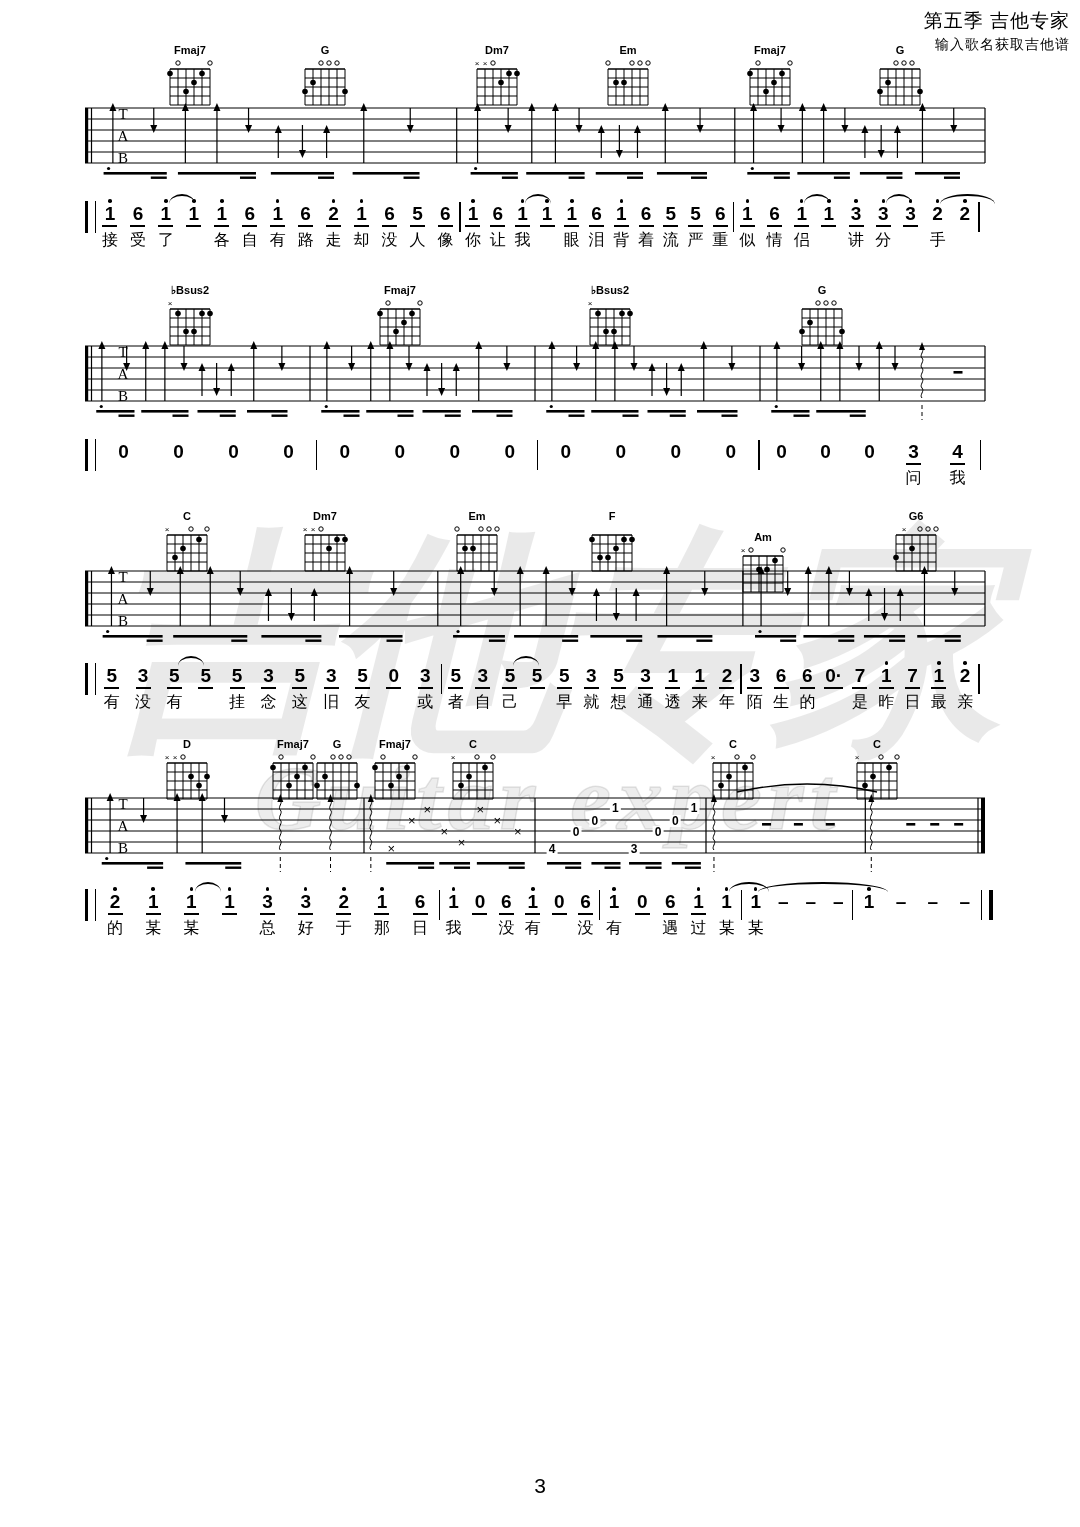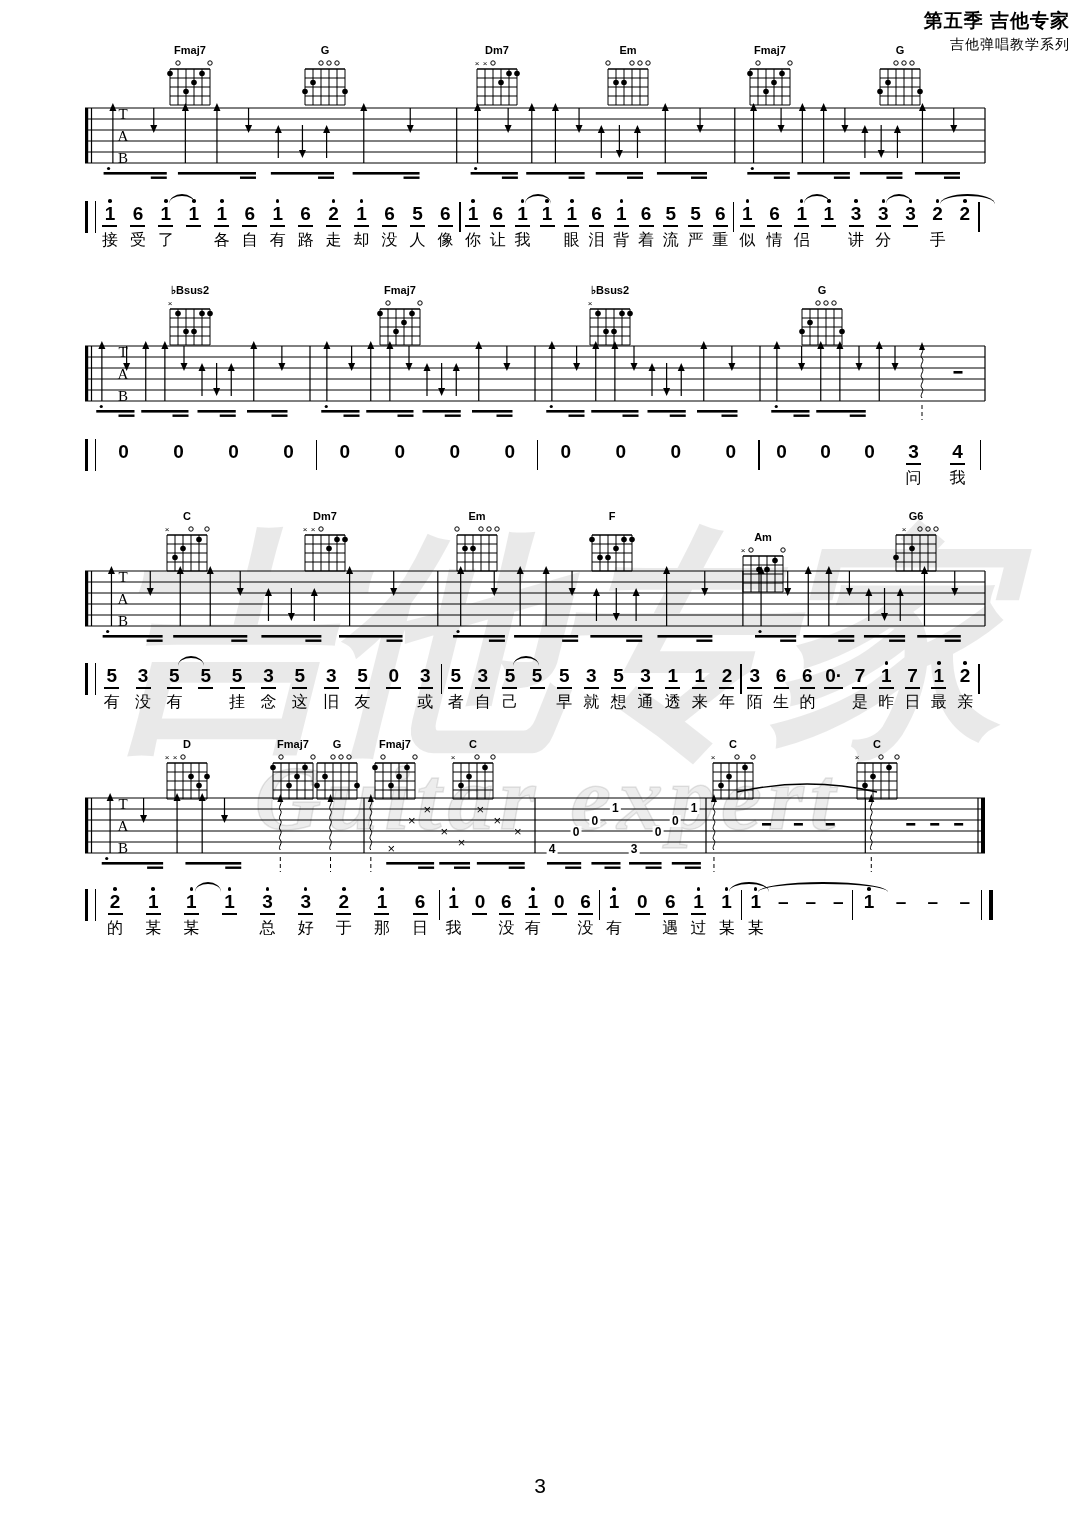--- a/index.html
+++ b/index.html
@@ -1,20 +1,20 @@
 <!DOCTYPE html>
 <html><head>
 <meta charset="utf-8">
 <style>
   html,body{margin:0;padding:0;background:#888;}
   .page{position:relative;width:1080px;height:1527px;background:#fff;overflow:hidden;
         font-family:"Liberation Sans",sans-serif;color:#000;margin:0 auto;}
   
   .header{position:absolute;top:8px;right:10px;text-align:right;z-index:3;}
-  .header .h1{font-size:19px;font-weight:700;letter-spacing:1px;}
+  .header .h1{font-size:19px;font-weight:400;letter-spacing:1px;}
   .header .h2{font-size:14px;margin-top:2px;letter-spacing:1px;}
   
   .wm{position:absolute;left:8px;width:100%;text-align:center;z-index:0;white-space:nowrap;pointer-events:none;}
   .wm-cn{top:528px;font-family:"Liberation Serif",serif;font-style:italic;font-weight:700;
          font-size:235px;letter-spacing:-14px;color:rgba(0,0,0,0.085);line-height:1;}
   .wm-en{top:752px;font-family:"Liberation Serif",serif;font-style:italic;font-weight:700;
          font-size:92px;letter-spacing:6px;color:rgba(0,0,0,0.07);line-height:1;
          -webkit-text-stroke:1.5px rgba(0,0,0,0.10);}
   
   .chord{position:absolute;width:56px;text-align:center;z-index:2;}
@@ -41,21 +41,21 @@
   .pageno{position:absolute;top:1474px;left:0;width:100%;text-align:center;font-size:21px;}
   .contact{position:absolute;top:1499px;left:0;width:100%;text-align:center;font-size:15px;
            font-family:"Liberation Serif",serif;letter-spacing:1px;color:#1a1a1a;}
 </style>
 </head>
 <body>
 
 <div class="page">
   <div class="header">
     <div class="h1">第五季 吉他专家</div>
-    <div class="h2">吉他弹唱教学系列</div>
+    <div class="h2">输入歌名获取吉他谱</div>
   </div>
 
   <div class="wm wm-cn">吉他专家</div>
   <div class="wm wm-en">Guitar expert</div>
 
   <div id="music">
       <div class="chord" style="left: 162px; top: 44px;">
         <div class="cname">Fmaj7</div>
         <svg width="46" height="48" viewBox="0 0 46 48">
           <circle cx="11" cy="5" r="2.2" fill="none" stroke="#000" stroke-width="1"></circle>

